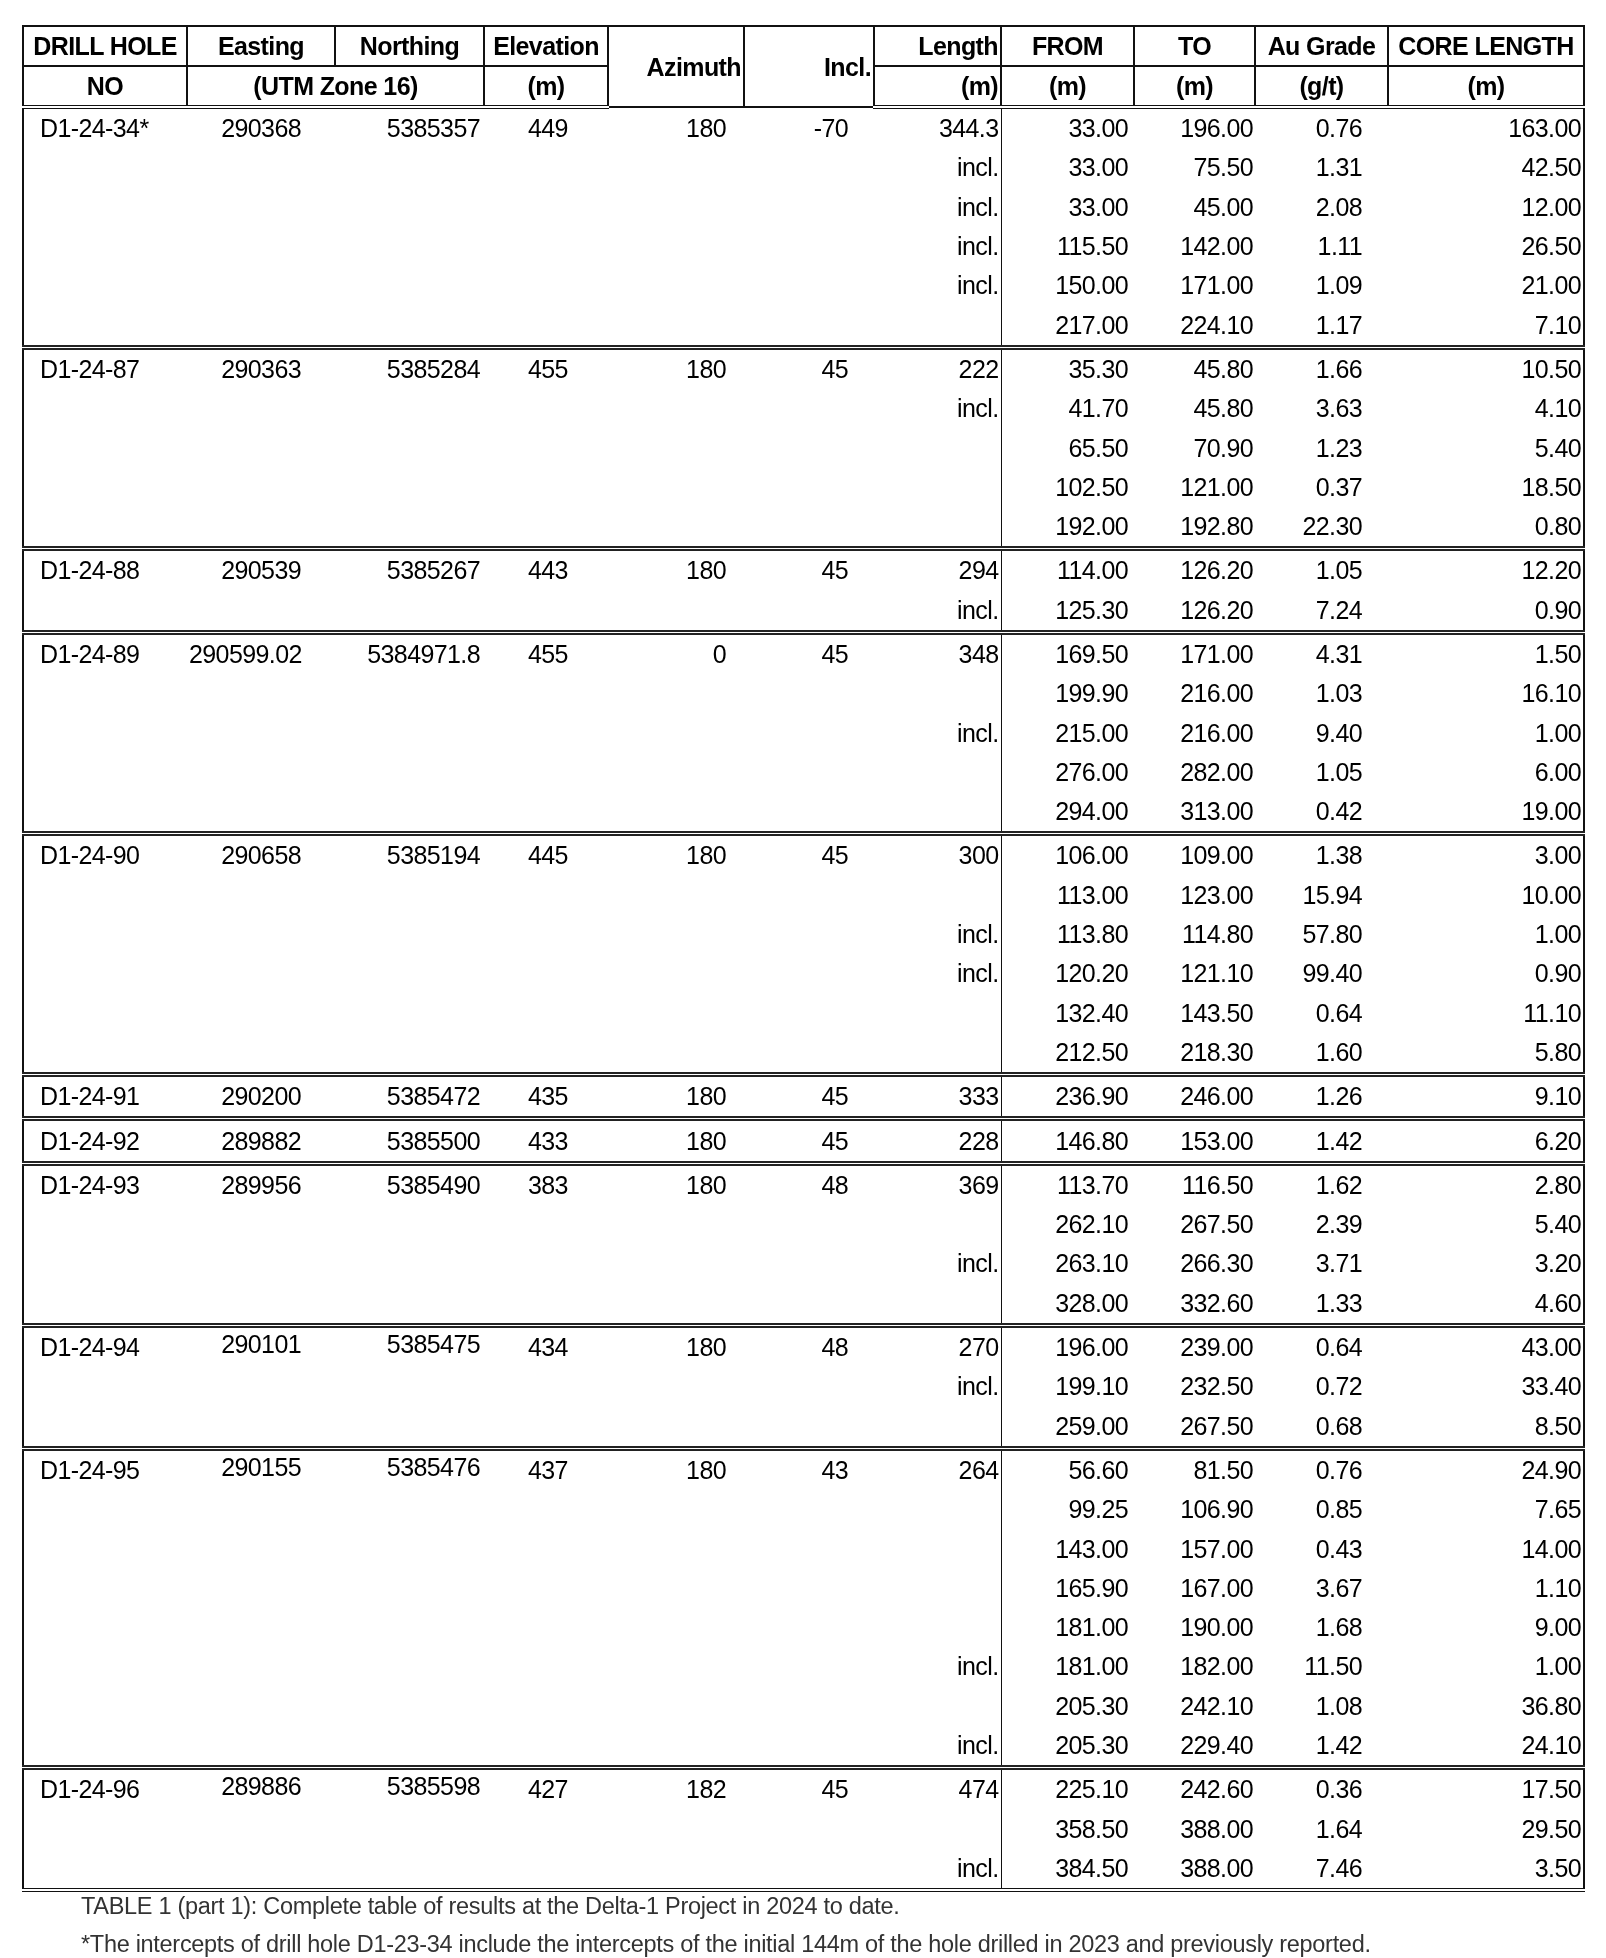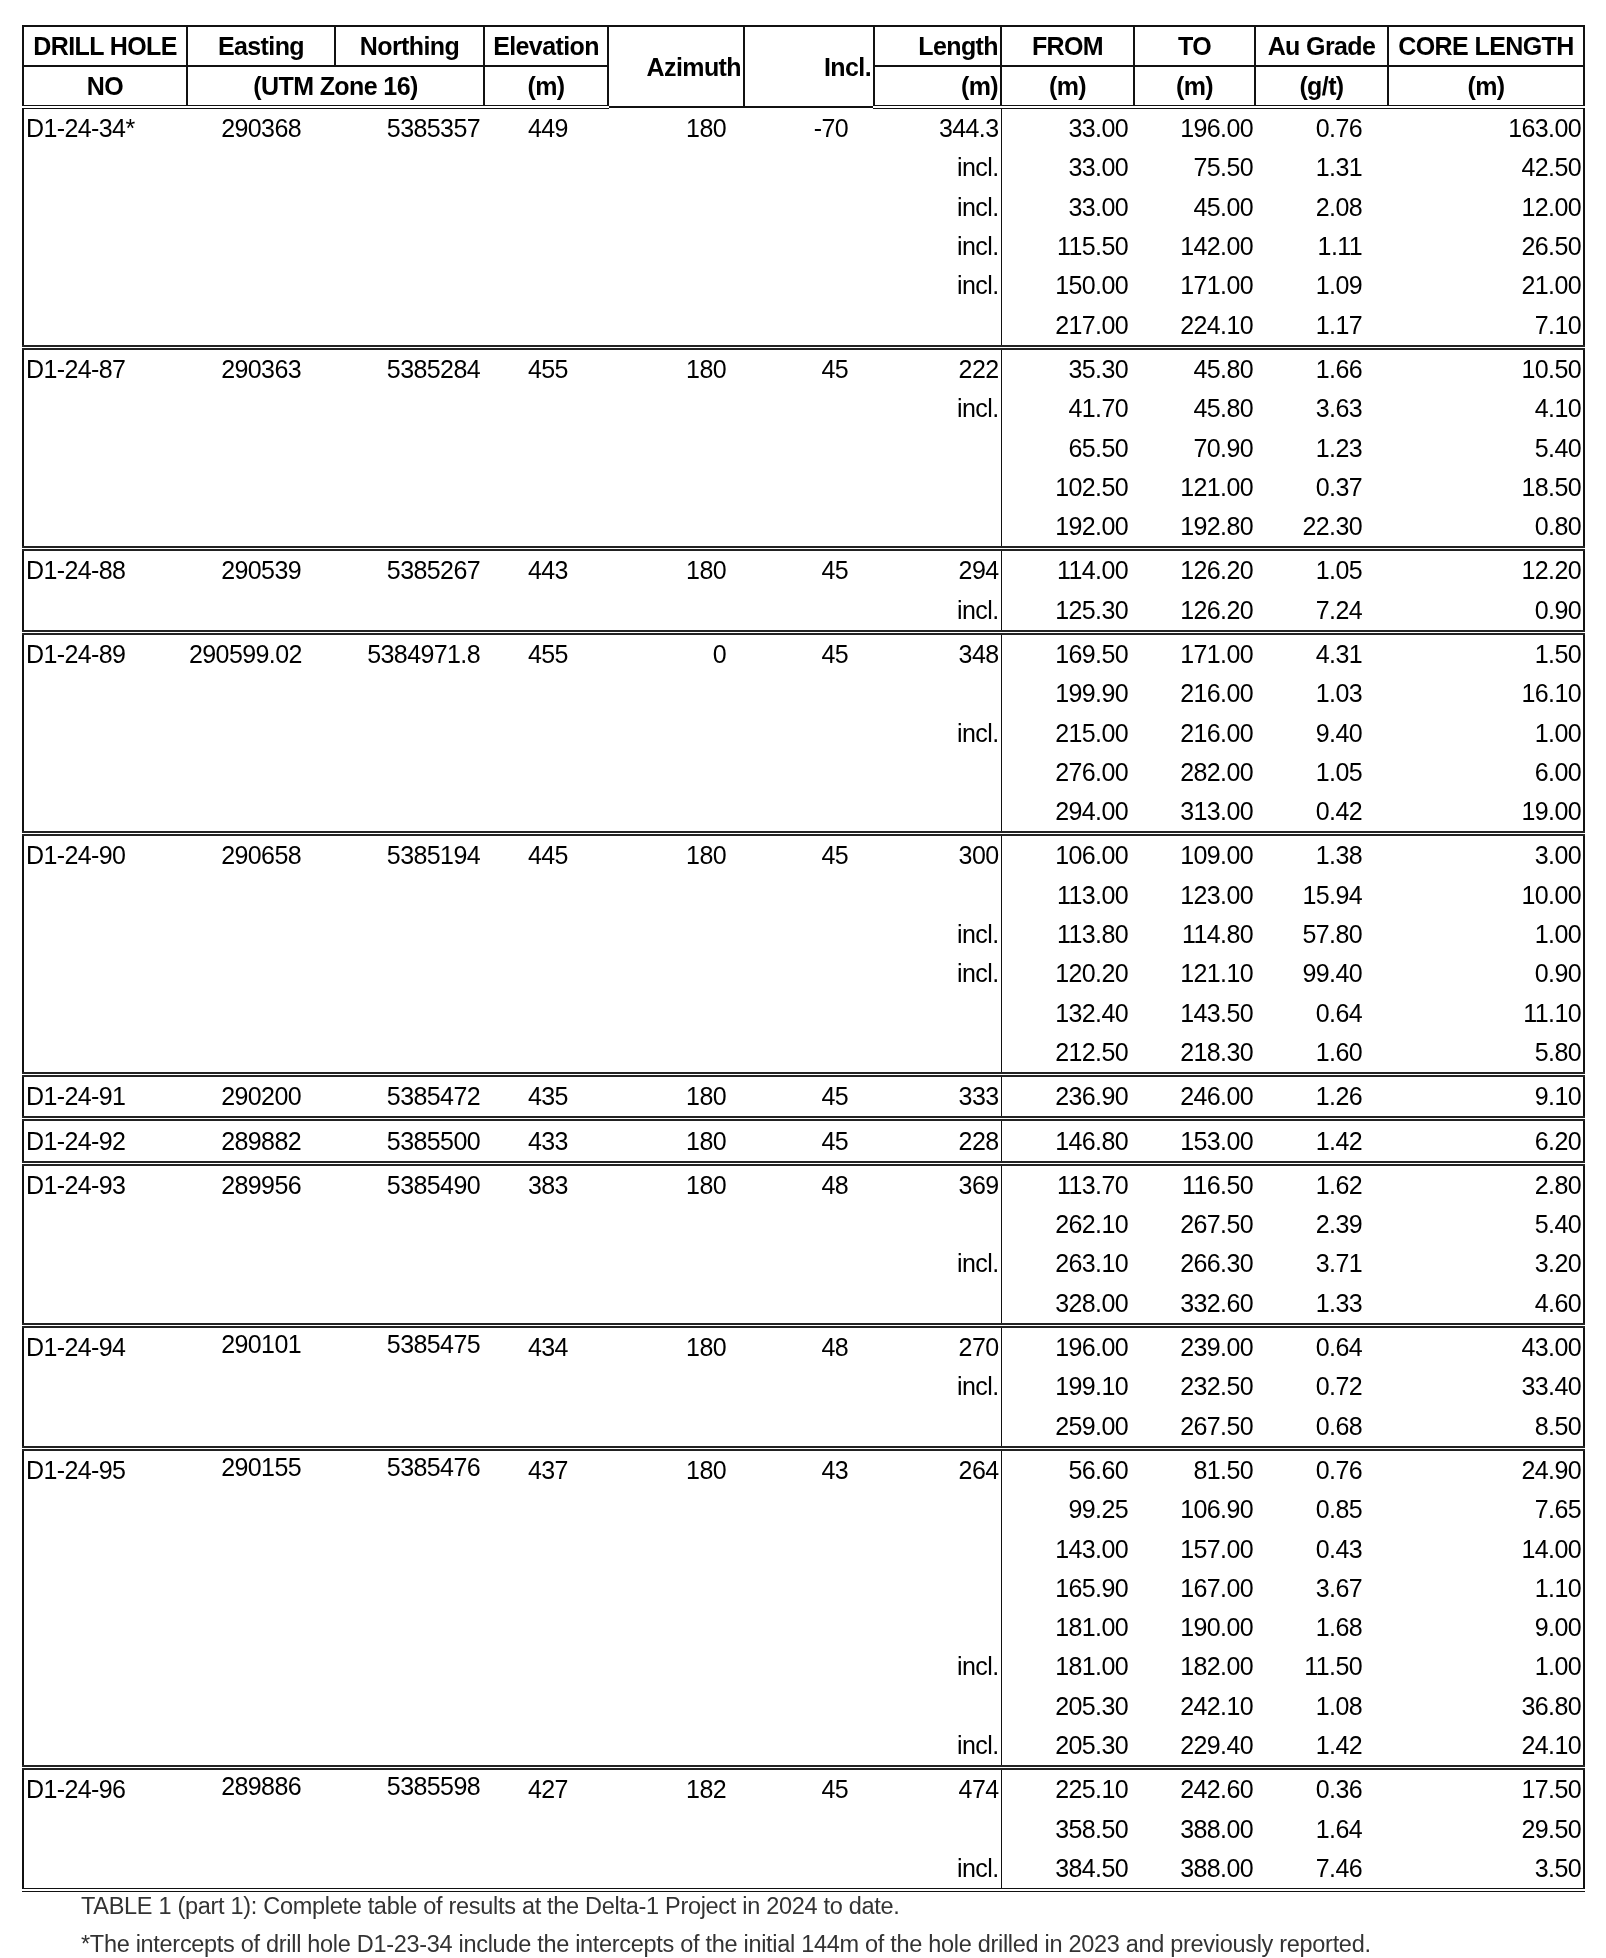--- a/index.html
+++ b/index.html
@@ -38,21 +38,21 @@
   #tbl thead th.nobot { border-bottom: none; margin-left: 20px; }
   #tbl thead th.notop { border-top: none; }
   #tbl thead tr.h2 th { border-bottom: 4px double #111; }
   #tbl thead th.span2v { vertical-align: middle; }
 
   #tbl td {
     height: 39.3px; padding: 0 2px 0 2px; line-height: 39px;
     white-space: nowrap; text-align: right;
     border: none;
   }
-  #tbl td.first { border-left: 2px solid #111; text-align: left; padding-left: 2px; }
+  #tbl td.first { border-left: 2px solid #111; text-align: left; padding-left: 16px; }
   #tbl td.last { border-right: 2px solid #111; }
   #tbl td.len { border-right: 1.5px solid #111; }
   #tbl td.left { text-align: left; }
   #tbl td.e-pad { padding-right: 34px; }
   #tbl td.n-pad { padding-right: 4px; text-align: right; }
   #tbl td.elev { text-align: left; padding-left: 44px; }
   #tbl td.azi { padding-right: 18px; }
   #tbl td.inc { padding-right: 26px; }
   #tbl td.from { padding-right: 6px; }
   #tbl td.to { padding-right: 2px; }

